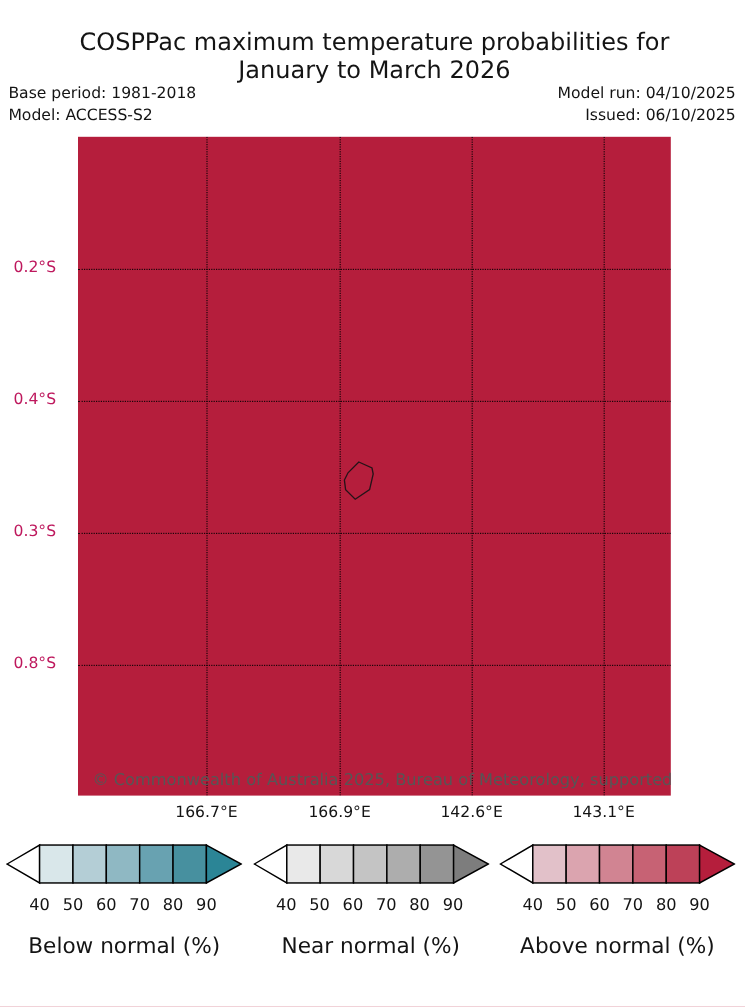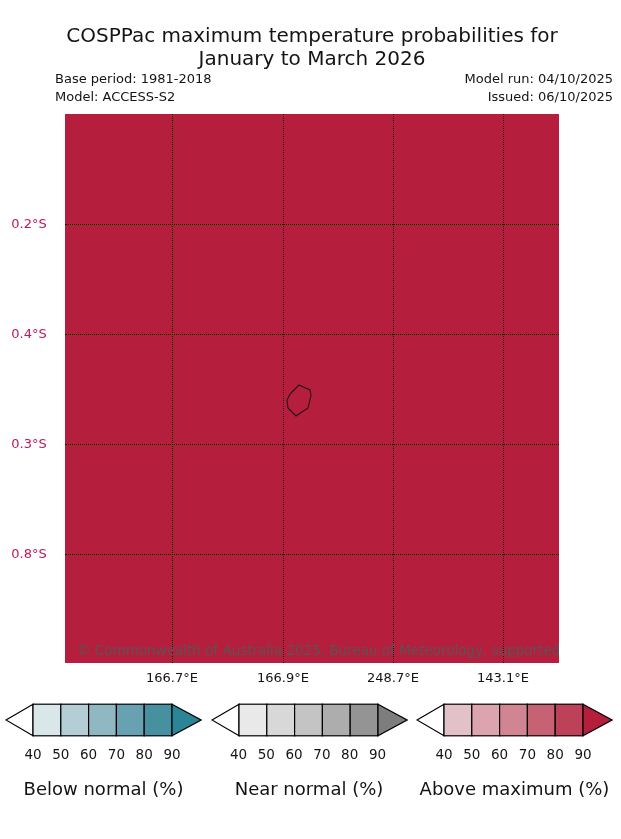--- a/index.html
+++ b/index.html
@@ -5,21 +5,21 @@
   html,body{margin:0;padding:0;}
   body{
     width:621px;height:839px;background:#ffffff;position:relative;
     font-family:"DejaVu Sans","Liberation Sans",sans-serif;color:#1a1a1a;
     overflow:hidden;
   }
   .title{
     position:absolute;left:65px;top:24px;width:494px;
     text-align:center;font-size:20px;line-height:23px;color:#141414;
   }
-  .meta{position:absolute;top:70px;font-size:13px;line-height:17.5px;color:#141414;margin-left:48px;}
+  .meta{position:absolute;top:70px;font-size:13px;line-height:17.5px;color:#141414;}
   .meta.left{left:7px;text-align:left;}
   .meta.right{right:8px;text-align:right;}
   .map{
     position:absolute;left:65px;top:114px;width:494px;height:549px;
     overflow:hidden;
   }
   .vline{position:absolute;top:0;bottom:0;width:0;border-left:1px dotted rgba(0,0,0,0.85);}
   .hline{position:absolute;left:0;right:0;height:0;border-top:1px dotted rgba(0,0,0,0.85);}
   .island-svg{position:absolute;left:0;top:0;}
   .copyright{
@@ -77,21 +77,21 @@
   <div class="copyright">© Commonwealth of Australia 2025, Bureau of Meteorology, supported by COSPPac</div>
 </div>
 
 <div id="axis-labels">
     <span class="ytick" style="top: 216px;">0.2°S</span>
     <span class="ytick" style="top: 326px;">0.4°S</span>
     <span class="ytick" style="top: 436px;">0.3°S</span>
     <span class="ytick" style="top: 546px;">0.8°S</span>
     <span class="xtick" style="left: 172px;">166.7°E</span>
     <span class="xtick" style="left: 283px;">166.9°E</span>
-    <span class="xtick" style="left: 393px;">248.7°E</span>
+    <span class="xtick" style="left: 393px;">142.6°E</span>
     <span class="xtick" style="left: 503px;">143.1°E</span>
   </div>
 <div id="colorbars">
     <div class="colorbar" style="left: 5px;"><svg width="197" height="34" viewBox="0 0 197 34">
         <polygon points="1,17 28,1.2 28,32.8" fill="#ffffff" stroke="#000000" stroke-width="1.2"></polygon>
         <rect x="28" y="1.2" width="27.8" height="31.6" fill="#d9e7ea" stroke="#000000" stroke-width="1.2"></rect>
         <rect x="55.8" y="1.2" width="27.8" height="31.6" fill="#b4ced6" stroke="#000000" stroke-width="1.2"></rect>
         <rect x="83.6" y="1.2" width="27.8" height="31.6" fill="#8fb8c3" stroke="#000000" stroke-width="1.2"></rect>
         <rect x="111.4" y="1.2" width="27.8" height="31.6" fill="#68a2b1" stroke="#000000" stroke-width="1.2"></rect>
         <rect x="139.2" y="1.2" width="27.8" height="31.6" fill="#47909f" stroke="#000000" stroke-width="1.2"></rect>
@@ -128,14 +128,14 @@
         <rect x="111.4" y="1.2" width="27.8" height="31.6" fill="#c76274" stroke="#000000" stroke-width="1.2"></rect>
         <rect x="139.2" y="1.2" width="27.8" height="31.6" fill="#bd4158" stroke="#000000" stroke-width="1.2"></rect>
         <polygon points="167,1.2 196,17 167,32.8" fill="#b51e3c" stroke="#000000" stroke-width="1.2"></polygon>
       </svg><div class="cb-ticks">
         <span class="cb-tick" style="left: 28px;">40</span>
         <span class="cb-tick" style="left: 55.8px;">50</span>
         <span class="cb-tick" style="left: 83.6px;">60</span>
         <span class="cb-tick" style="left: 111.4px;">70</span>
         <span class="cb-tick" style="left: 139.2px;">80</span>
         <span class="cb-tick" style="left: 167px;">90</span>
-      </div><div class="cb-caption">Above maximum (%)</div></div>
+      </div><div class="cb-caption">Above normal (%)</div></div>
   </div>
 
 </body></html>

